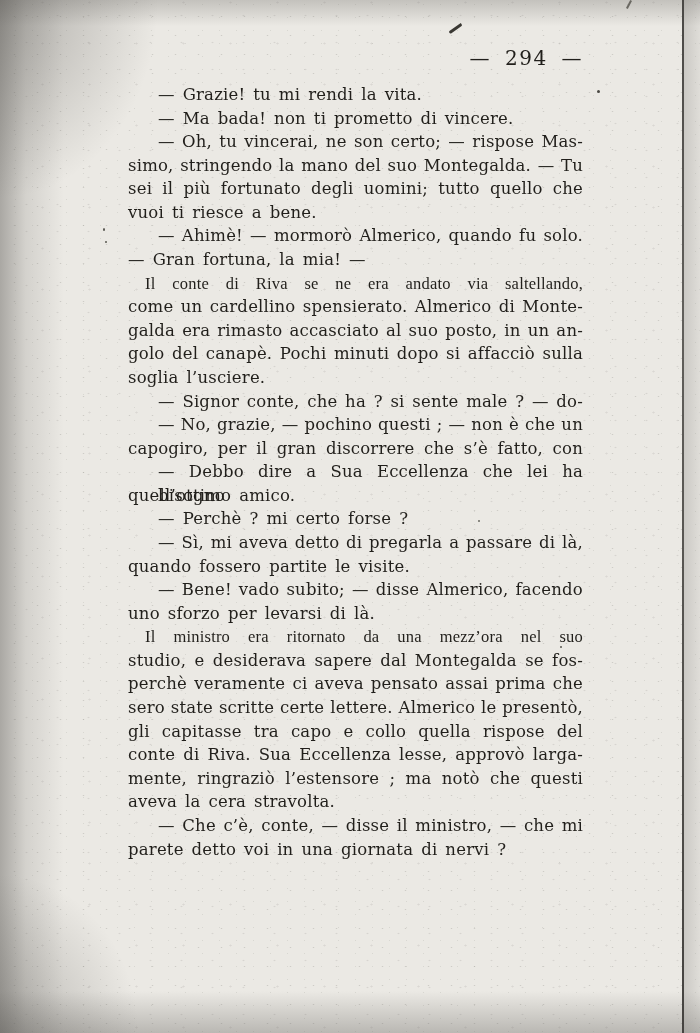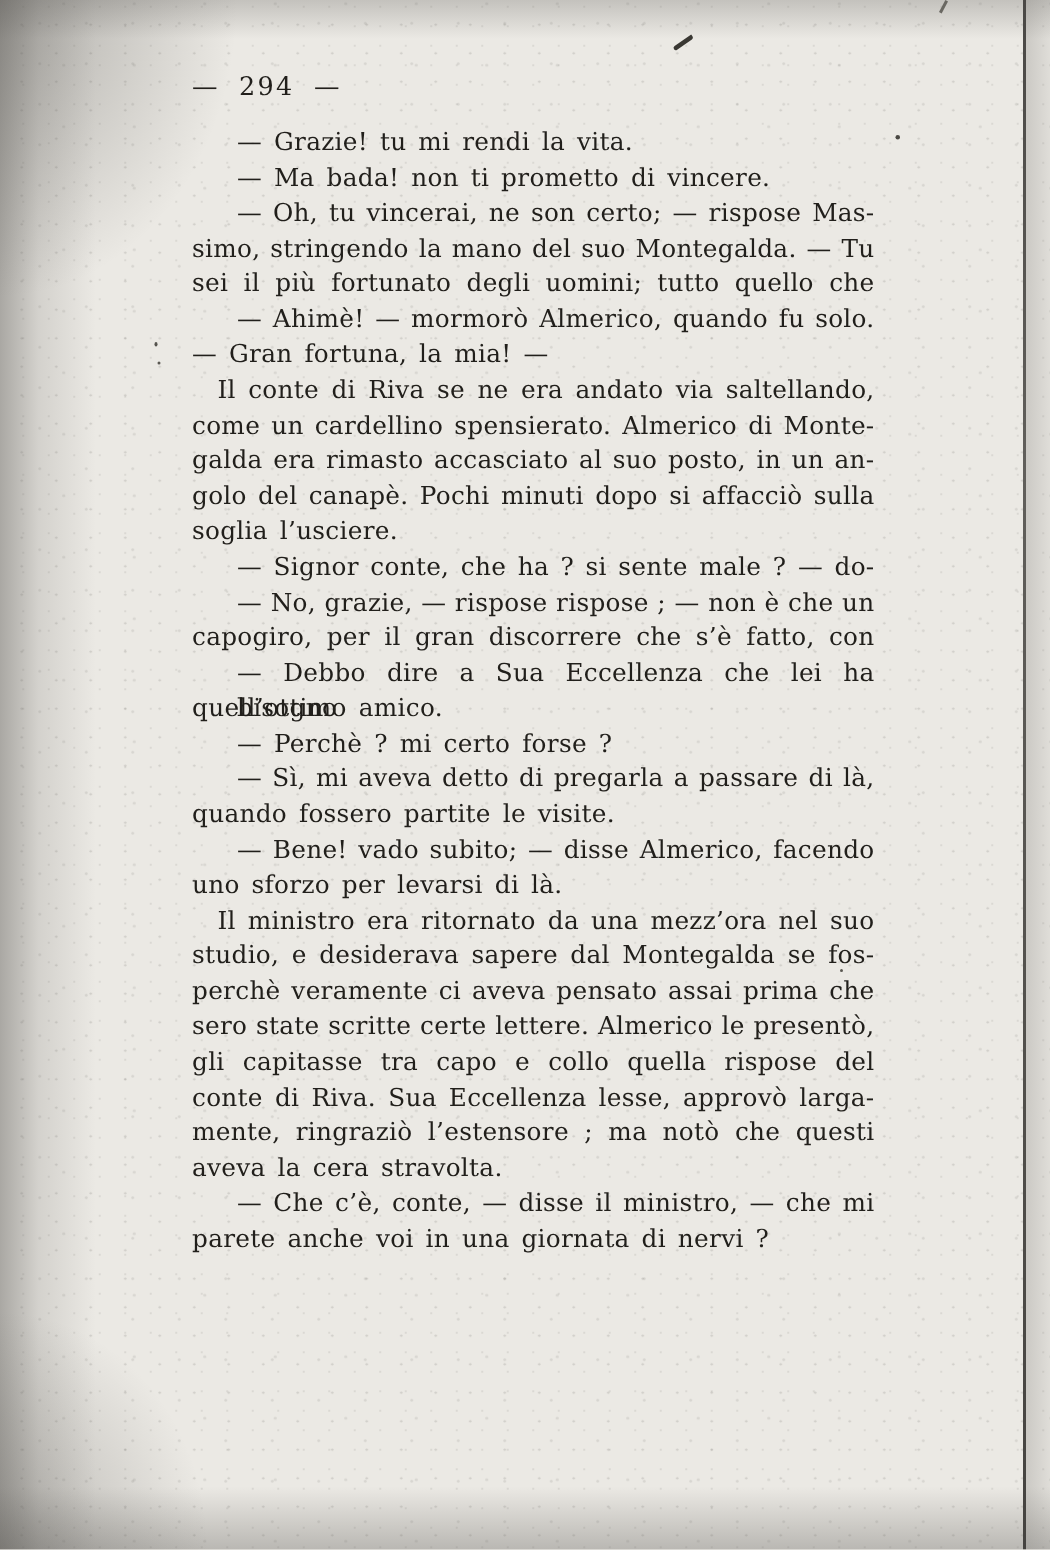--- a/index.html
+++ b/index.html
@@ -30,33 +30,33 @@
     background:radial-gradient(ellipse at 0% 0%, rgba(80,78,74,0.40), rgba(80,78,74,0) 70%);}
   .corner-bl{position:absolute;left:0;bottom:0;width:140px;height:160px;
     background:radial-gradient(ellipse at 0% 100%, rgba(80,78,74,0.35), rgba(80,78,74,0) 70%);}
   .edge-line{position:absolute;top:0;bottom:0;left:682px;width:2px;
     background:linear-gradient(180deg,#4a4845,#615f5b 30%,#514f4b 70%,#454340);}
   .right-strip{position:absolute;top:0;bottom:0;left:684px;right:0;
     background:linear-gradient(90deg, rgba(120,118,114,0.28), rgba(120,118,114,0.10));}
   
   .page-number{
     position:absolute;left:128px;top:46px;width:455px;height:24px;
-    text-align:left;font-size:17px;line-height:24px;color:#211f1b;
+    text-align:right;font-size:20px;line-height:24px;color:#211f1b;
     letter-spacing:1.5px;word-spacing:6px;font-weight:500;
   }
   
   .textblock{position:absolute;left:128px;top:83px;width:455px;}
   .line{
     height:23.58px;line-height:23.58px;font-size:16.5px;color:#211f1b;
     letter-spacing:0.2px;font-weight:500;white-space:normal;
   }
   .just{text-align:justify;text-align-last:justify;}
   .last{text-align:left;word-spacing:2.5px;}
   .ind-dash{padding-left:30px;}
-  .ind-para{padding-left:17px;}
+  .ind-para{padding-left:17px;font-family:Liberation Serif, serif;}
   
   .mark{position:absolute;background:#3a3833;}
   .mark-swoosh{left:448px;top:27px;width:15px;height:3px;border-radius:3px 0 3px 3px;transform:rotate(-35deg);}
   .mark-topright{left:628px;top:0;width:2px;height:9px;transform:rotate(28deg);background:#6a6862;}
   .mark-dot1{left:597px;top:90px;width:3px;height:3px;border-radius:50%;background:#4a4843;}
   .mark-dot2{left:103px;top:228px;width:2px;height:3px;border-radius:50%;background:#55534d;}
   .mark-dot3{left:105px;top:241px;width:2px;height:2px;border-radius:50%;background:#5a5852;}
   .mark-dot4{left:560px;top:646px;width:2px;height:2px;border-radius:50%;background:#5a5852;}
   .mark-dot5{left:478px;top:520px;width:2px;height:2px;border-radius:50%;background:#6a6862;}
 </style>
@@ -73,47 +73,48 @@
   <div class="edge-line"></div>
 
   <div class="page-number">— 294 —</div>
 
   <div class="textblock" id="textblock">
       <div class="line ind-dash last">— Grazie! tu mi rendi la vita.</div>
       <div class="line ind-dash last">— Ma bada! non ti prometto di vincere.</div>
       <div class="line ind-dash just">— Oh, tu vincerai, ne son certo; — rispose Mas-</div>
       <div class="line just">simo, stringendo la mano del suo Montegalda. — Tu</div>
       <div class="line just">sei il più fortunato degli uomini; tutto quello che</div>
+      <div class="line last">vuoi ti riesce a bene.</div>
       <div class="line ind-dash just">— Ahimè! — mormorò Almerico, quando fu solo.</div>
       <div class="line last">— Gran fortuna, la mia! —</div>
       <div class="line ind-para just">Il conte di Riva se ne era andato via saltellando,</div>
       <div class="line just">come un cardellino spensierato. Almerico di Monte-</div>
       <div class="line just">galda era rimasto accasciato al suo posto, in un an-</div>
       <div class="line just">golo del canapè. Pochi minuti dopo si affacciò sulla</div>
       <div class="line last">soglia l’usciere.</div>
       <div class="line ind-dash just">— Signor conte, che ha ? si sente male ? — do-</div>
-      <div class="line ind-dash just">— No, grazie, — rispose rispose ; — non è che un</div>
+      <div class="line ind-dash just">— No, grazie, — pochino questi ; — non è che un</div>
       <div class="line just">capogiro, per il gran discorrere che s’è fatto, con</div>
       <div class="line ind-dash just">— Debbo dire a Sua Eccellenza che lei ha bisogno</div>
       <div class="line last">quell’ottimo amico.</div>
       <div class="line ind-dash last">— Perchè ? mi certo forse ?</div>
       <div class="line ind-dash just">— Sì, mi aveva detto di pregarla a passare di là,</div>
       <div class="line last">quando fossero partite le visite.</div>
       <div class="line ind-dash just">— Bene! vado subito; — disse Almerico, facendo</div>
       <div class="line last">uno sforzo per levarsi di là.</div>
       <div class="line ind-para just">Il ministro era ritornato da una mezz’ora nel suo</div>
       <div class="line just">studio, e desiderava sapere dal Montegalda se fos-</div>
       <div class="line just">perchè veramente ci aveva pensato assai prima che</div>
       <div class="line just">sero state scritte certe lettere. Almerico le presentò,</div>
       <div class="line just">gli capitasse tra capo e collo quella rispose del</div>
       <div class="line just">conte di Riva. Sua Eccellenza lesse, approvò larga-</div>
       <div class="line just">mente, ringraziò l’estensore ; ma notò che questi</div>
       <div class="line last">aveva la cera stravolta.</div>
       <div class="line ind-dash just">— Che c’è, conte, — disse il ministro, — che mi</div>
-      <div class="line last">parete anche voi in una giornata di nervi ?</div>
+      <div class="line last">parete detto voi in una giornata di nervi ?</div>
     </div>
 
   <div class="mark mark-swoosh"></div>
   <div class="mark mark-topright"></div>
   <div class="mark mark-dot1"></div>
   <div class="mark mark-dot2"></div>
   <div class="mark mark-dot3"></div>
   <div class="mark mark-dot4"></div>
   <div class="mark mark-dot5"></div>
 </div>

